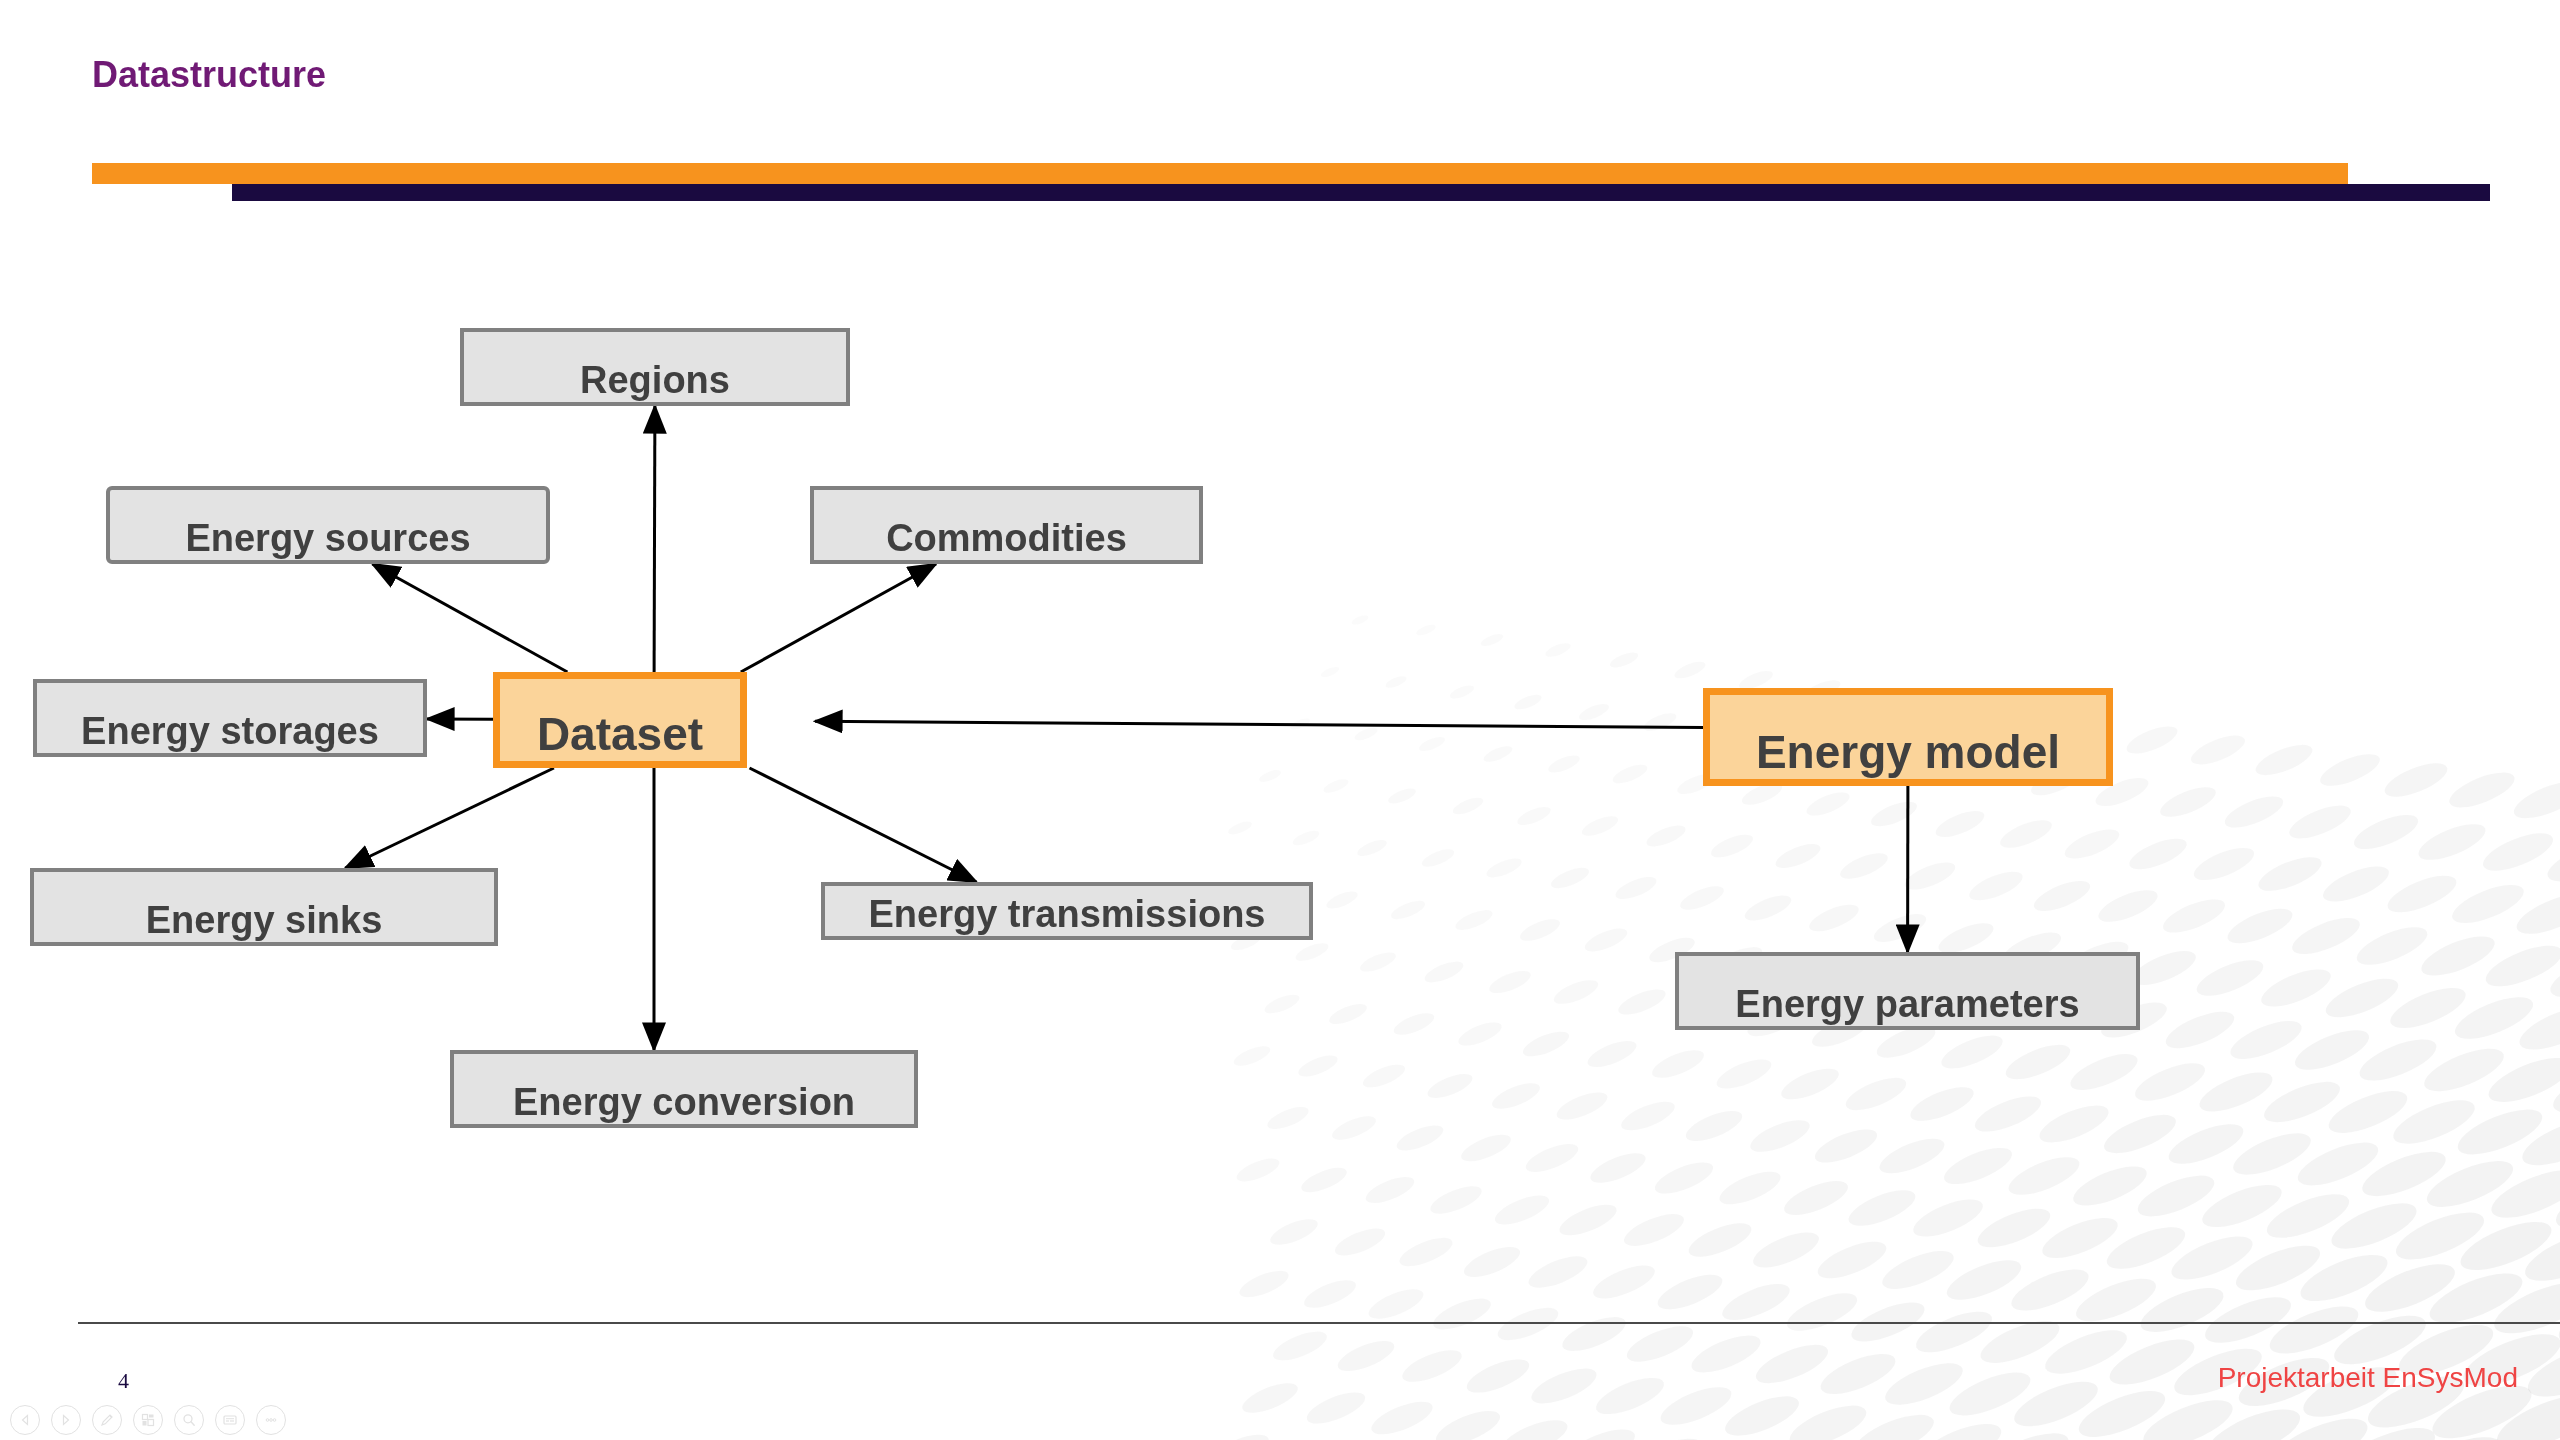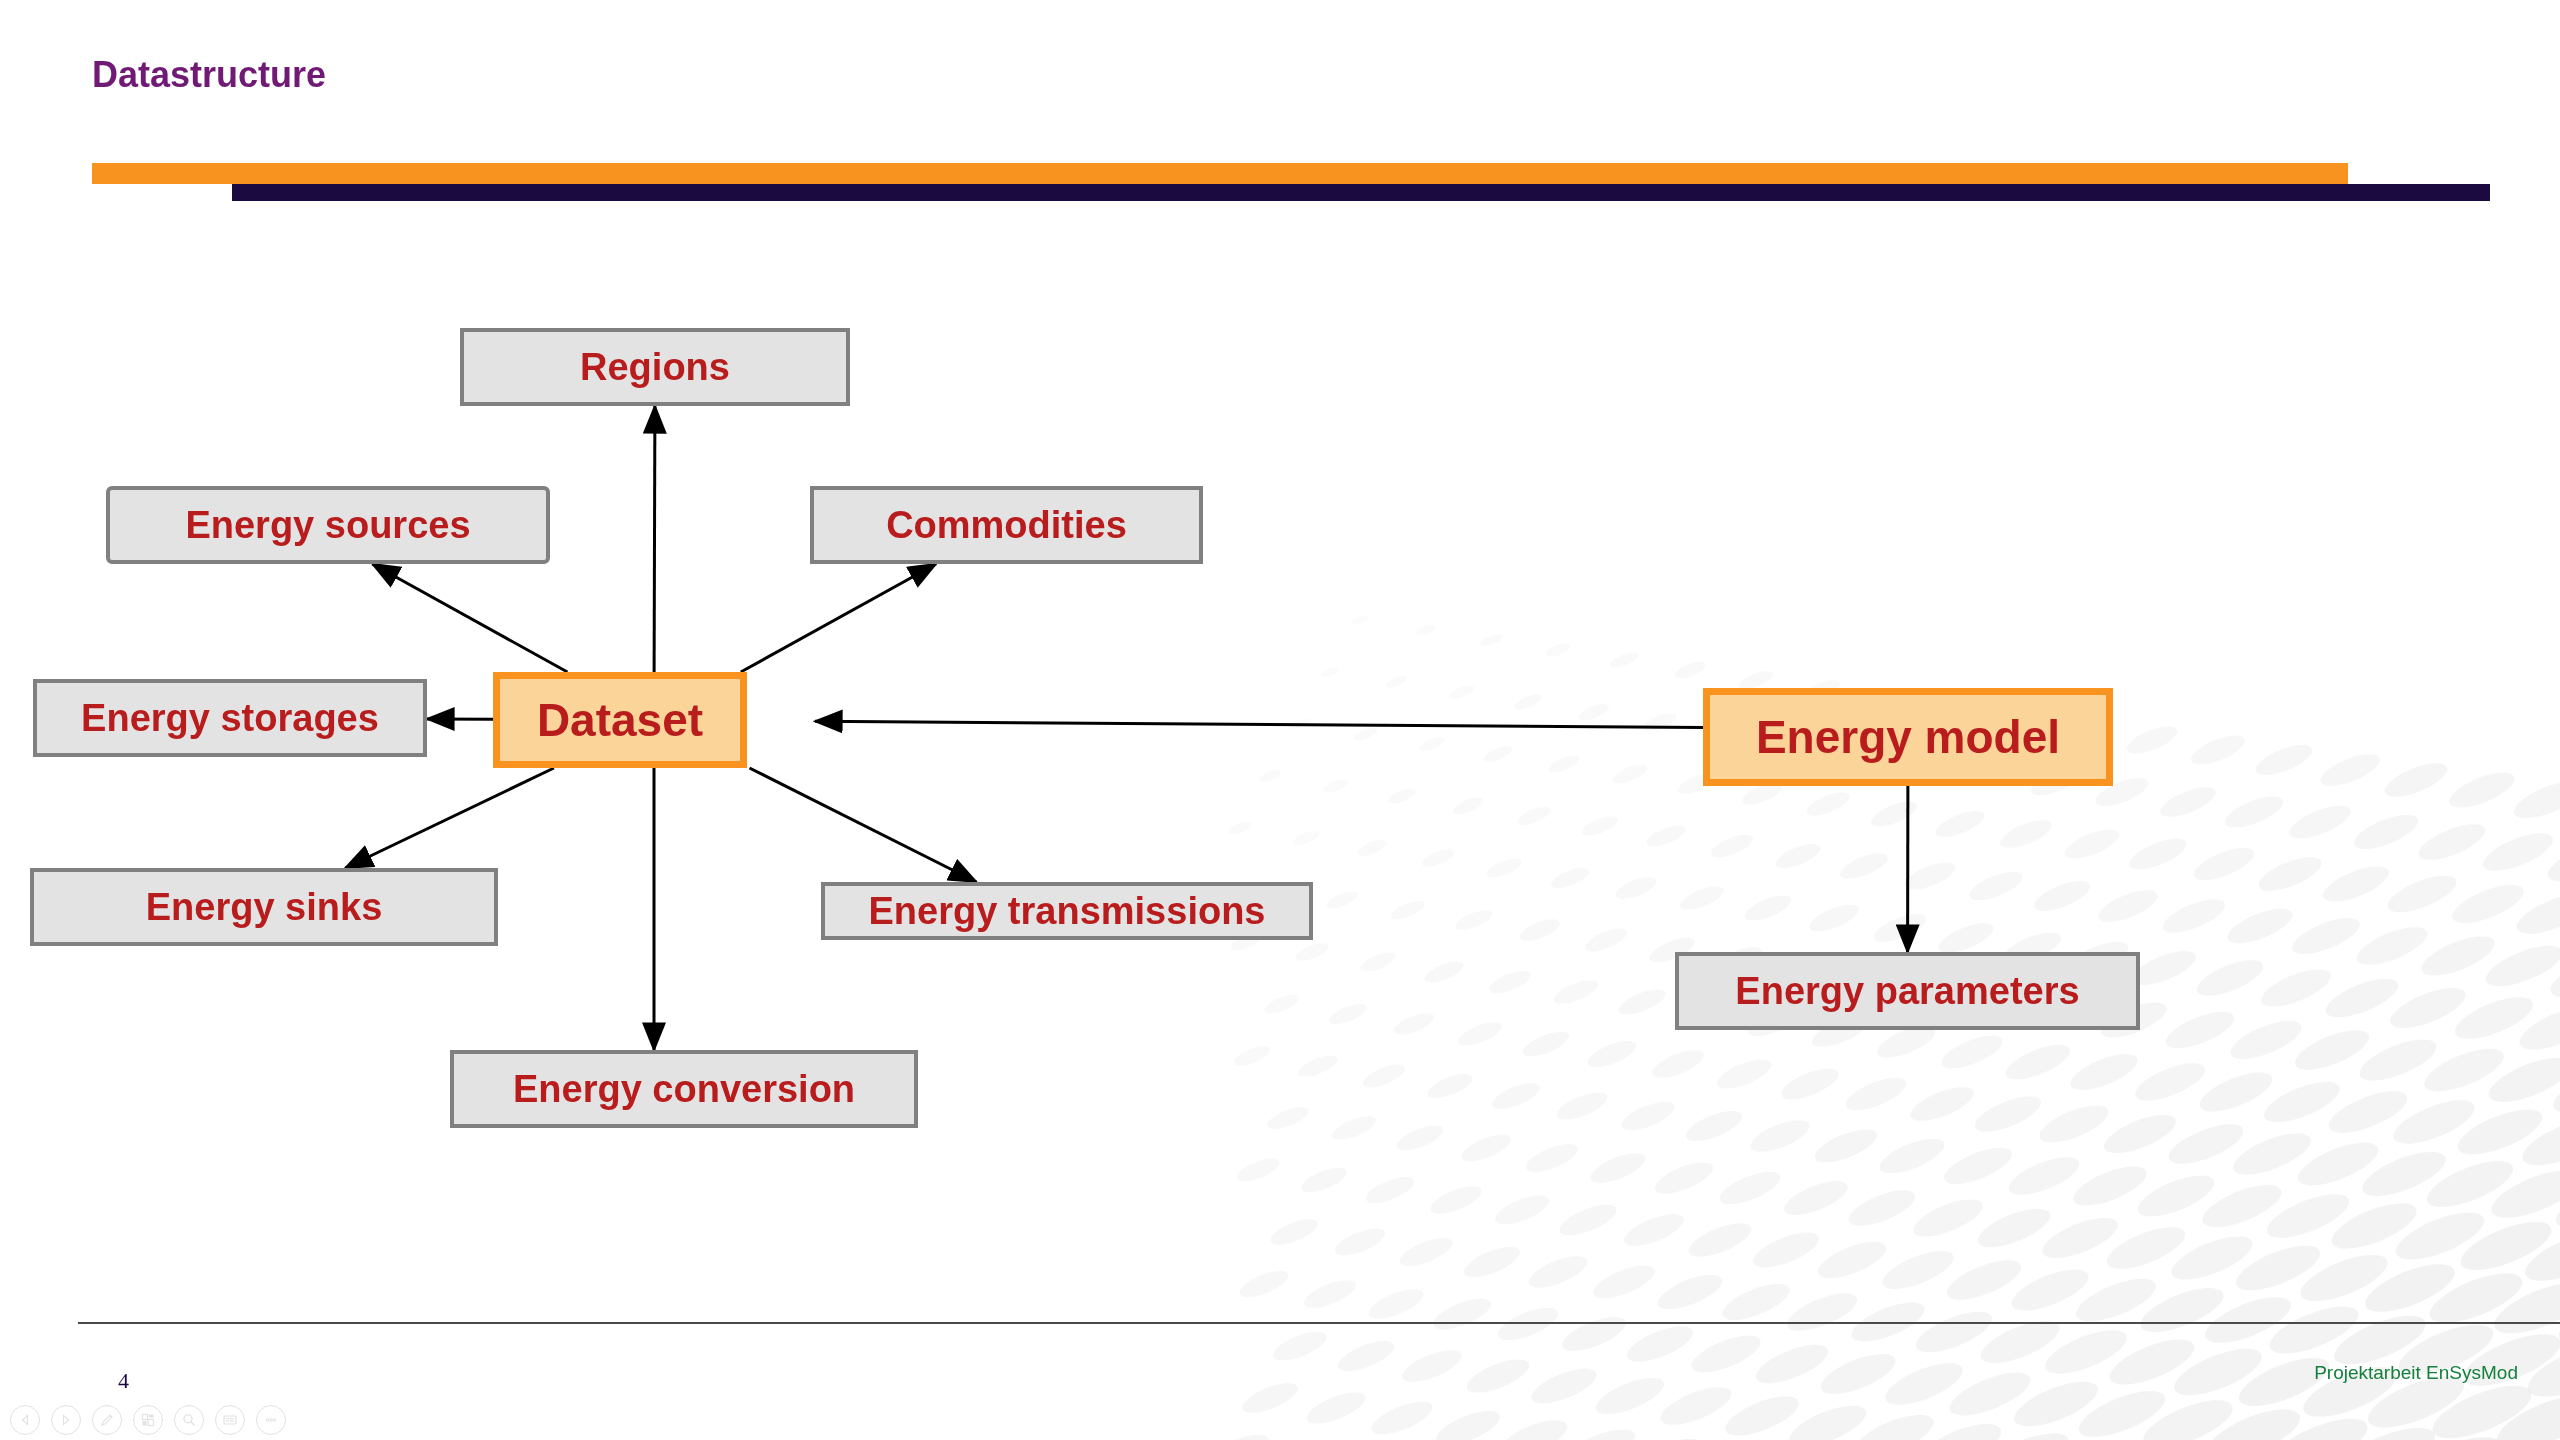--- a/index.html
+++ b/index.html
@@ -59,24 +59,24 @@
   #diagram-svg {
     position: absolute;
     left: 0; top: 0;
     width: 2560px;
     height: 1440px;
   }
   .node {
     position: absolute;
     box-sizing: border-box;
     display: flex;
-    align-items: center;
+    align-items: flex-end;
     justify-content: center;
     font-weight: bold;
-    color: #b91c1c;
+    color: #404040;
     text-align: center;
     white-space: nowrap;
   }
   .node-gray {
     background: #E3E3E3;
     border: 4px solid #808080;
     font-size: 38px;
   }
   .node-orange {
     background: #FBD49A;
@@ -98,22 +98,22 @@
     left: 118px;
     top: 1368px;
     font-size: 22px;
     color: #1a0a40;
     font-family: "Liberation Serif", serif;
   }
   #footer-text {
     position: absolute;
     right: 42px;
     top: 1362px;
-    font-size: 19px;
-    color: #15803d;
+    font-size: 28px;
+    color: #ef4444;
     white-space: nowrap;
   }
 
   
   #toolbar {
     position: absolute;
     left: 10px;
     top: 1405px;
     display: flex;
     gap: 11px;

